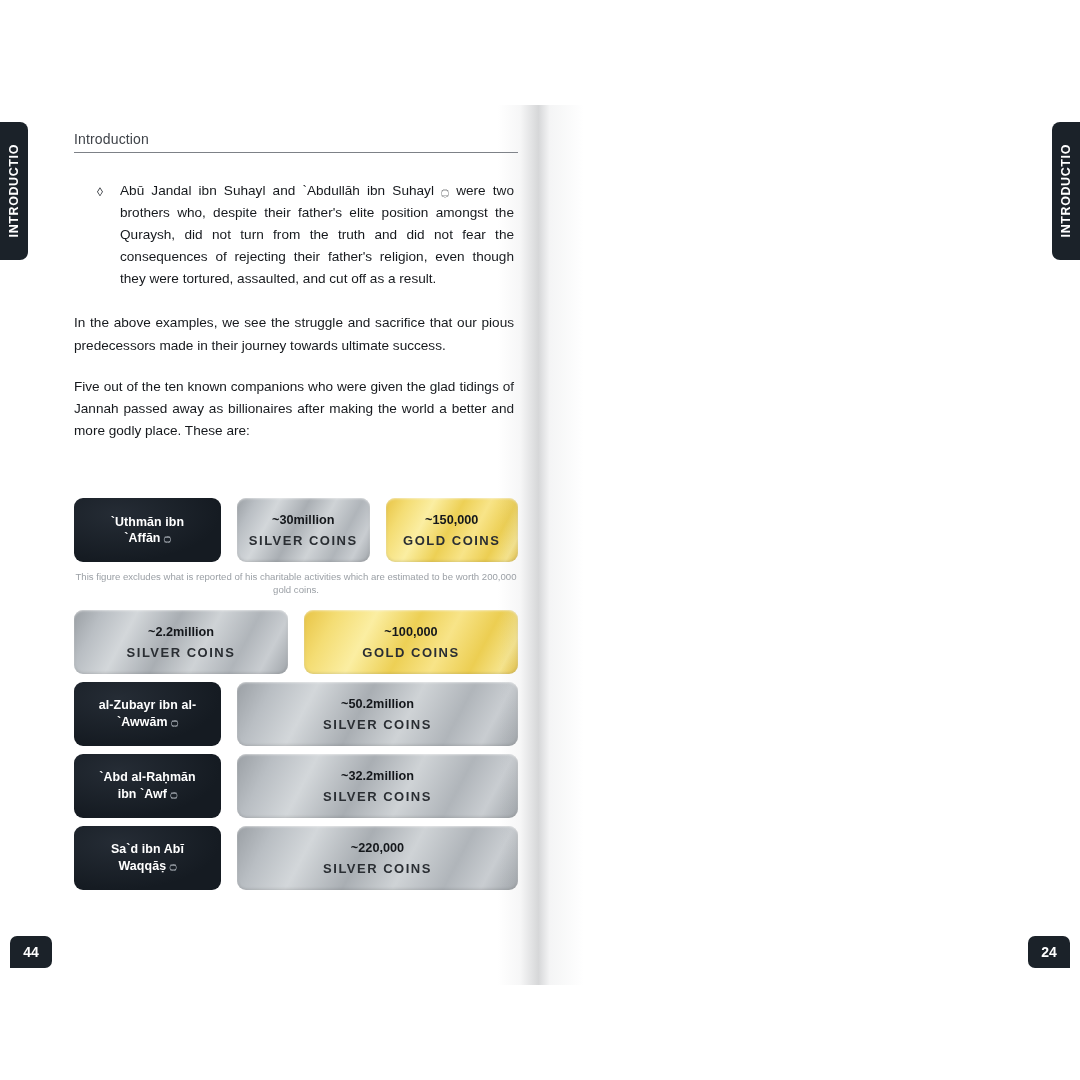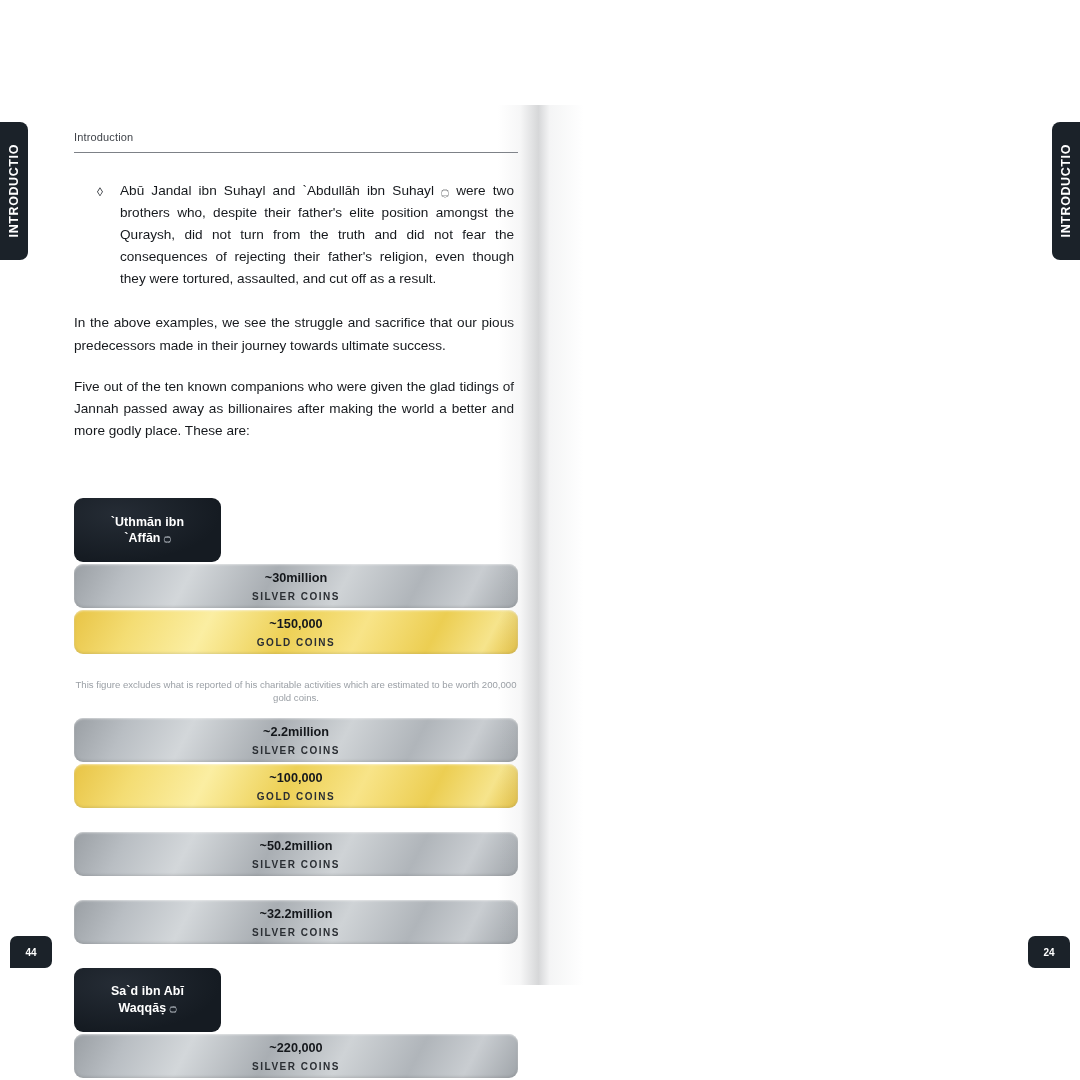--- a/index.html
+++ b/index.html
@@ -66,33 +66,33 @@
   .tab-left  { left:0;   border-radius:0 8px 8px 0; }
   .tab-right { right:0;  border-radius:8px 0 0 8px; }
 
   
   .folio {
     position:absolute;
     bottom:112px;
     width:42px; height:32px;
     background:#1b2229;
     color:#ffffff;
-    font-size:10px;
+    font-size:14px;
     font-weight:700;
     display:flex; align-items:center; justify-content:center;
   }
   .folio-left  { left:10px;  border-radius:7px 7px 7px 0; }
   .folio-right { right:10px; border-radius:7px 7px 0 7px; }
 
   
   .runhead {
     position:absolute;
     left:74px; top:131px;
     width:444px;
-    font-size:11px;
+    font-size:14px;
     color:#3f4349;
     letter-spacing:0.15px;
   }
   .rule {
     position:absolute;
     left:74px; top:152px;
     width:444px; height:1px;
     background:#7d8187;
   }
 
@@ -133,23 +133,22 @@
   }
 
   
   .cards {
     position:absolute;
     left:74px; top:498px;
     width:444px;
   }
   .card-row {
     display:flex;
-    gap:2px;
-    margin-bottom:24px;
-    flex-direction:column;
+    gap:16px;
+    margin-bottom:8px;
   }
   .card {
     border-radius:9px;
     display:flex;
     flex-direction:column;
     align-items:center;
     justify-content:center;
     text-align:center;
     padding:6px 8px;
   }
@@ -173,21 +172,21 @@
     flex:1;
   }
   .card-val .amount {
     font-size:12.7px;
     font-weight:700;
     color:#14171b;
     line-height:17px;
     margin-bottom:4px;
   }
   .card-val .unit {
-    font-size:10px;
+    font-size:13px;
     font-weight:700;
     letter-spacing:1.5px;
     color:#2a2e33;
   }
 
   .silver {
     background:
       linear-gradient(118deg,
         #9a9fa4 0%, #b9bec3 12%, #d3d7da 26%,
         #a9aeb3 44%, #cfd3d6 60%, #b0b5ba 76%,
@@ -256,26 +255,34 @@
           <div class="card card-val silver">
             <div class="amount">~2.2million</div>
             <div class="unit">SILVER COINS</div>
           </div>
           <div class="card card-val gold">
             <div class="amount">~100,000</div>
             <div class="unit">GOLD COINS</div>
           </div>
         </div>
         <div class="card-row">
+          <div class="card card-name">
+            <div>al-Zubayr ibn al-</div>
+            <div>`Awwām <span class="hon">۝</span></div>
+          </div>
           <div class="card card-val silver">
             <div class="amount">~50.2million</div>
             <div class="unit">SILVER COINS</div>
           </div>
         </div>
         <div class="card-row">
+          <div class="card card-name">
+            <div>`Abd al-Raḥmān</div>
+            <div>ibn `Awf <span class="hon">۝</span></div>
+          </div>
           <div class="card card-val silver">
             <div class="amount">~32.2million</div>
             <div class="unit">SILVER COINS</div>
           </div>
         </div>
         <div class="card-row">
           <div class="card card-name">
             <div>Sa`d ibn Abī</div>
             <div>Waqqāṣ <span class="hon">۝</span></div>
           </div>

